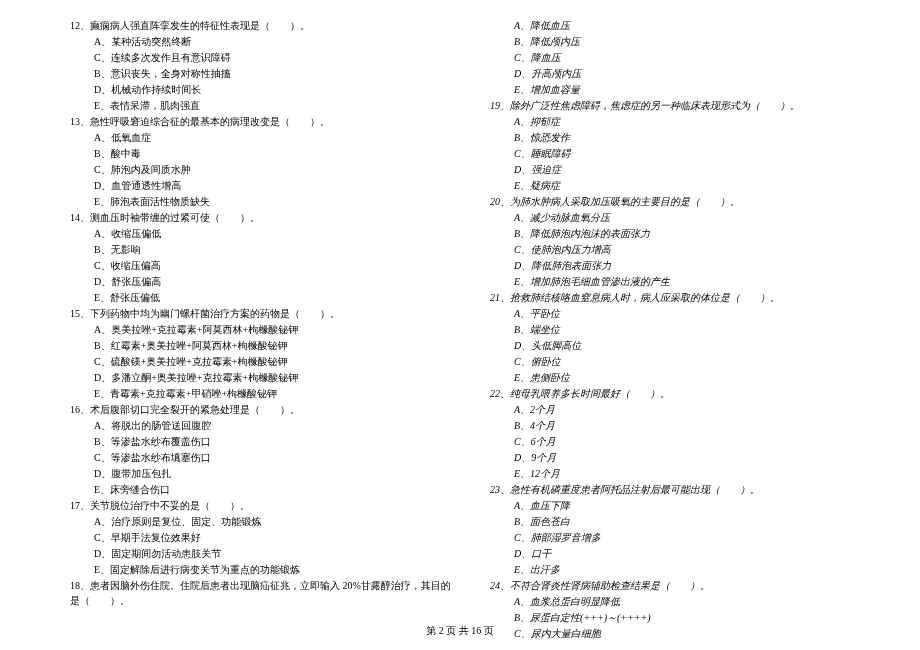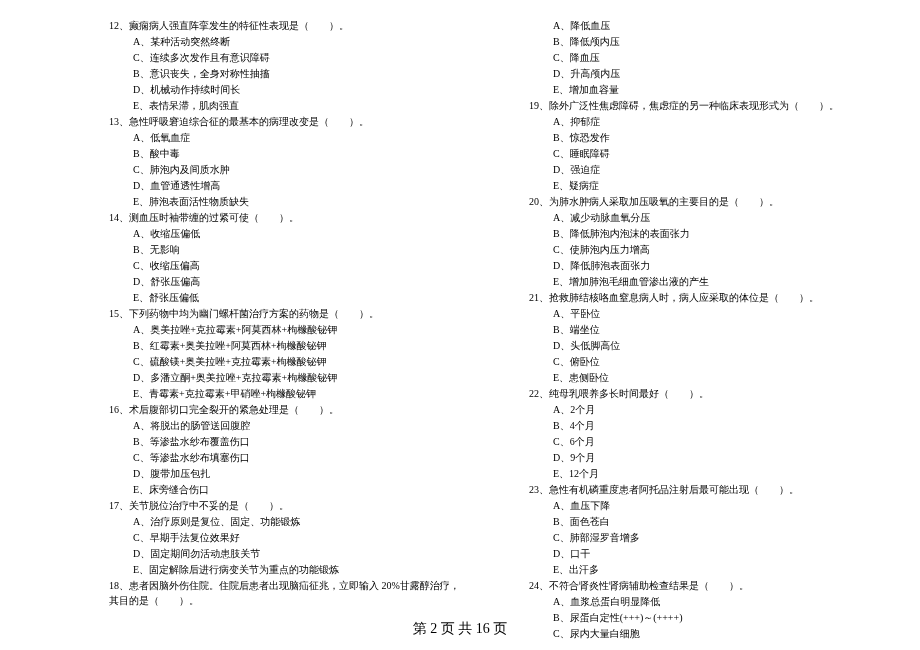--- a/index.html
+++ b/index.html
@@ -19,43 +19,43 @@
       padding: 18px 40px 0 70px;
     }
     .column {
       flex: 1;
     }
     .col-left {
       padding-right: 20px;
     }
     .col-right {
       padding-left: 10px;
+      font-style: italic;
     }
     .question {
       margin-bottom: 1px;
-      margin-left: 39px;
     }
     .q-stem {
       line-height: 1.5;
       margin-bottom: 1px;
     }
     .options {
       padding-left: 24px;
     }
     .option {
       line-height: 1.5;
       margin-bottom: 1px;
     }
     .footer {
       position: absolute;
       bottom: 12px;
       left: 0;
       right: 0;
       text-align: center;
-      font-size: 14px;
+      font-size: 10px;
     }
   </style>
 </head>
 <body>
 
 <div class="column col-left">
 
   <div class="question">
     <div class="q-stem">12、癫痫病人强直阵挛发生的特征性表现是（　　）。</div>
     <div class="options">

